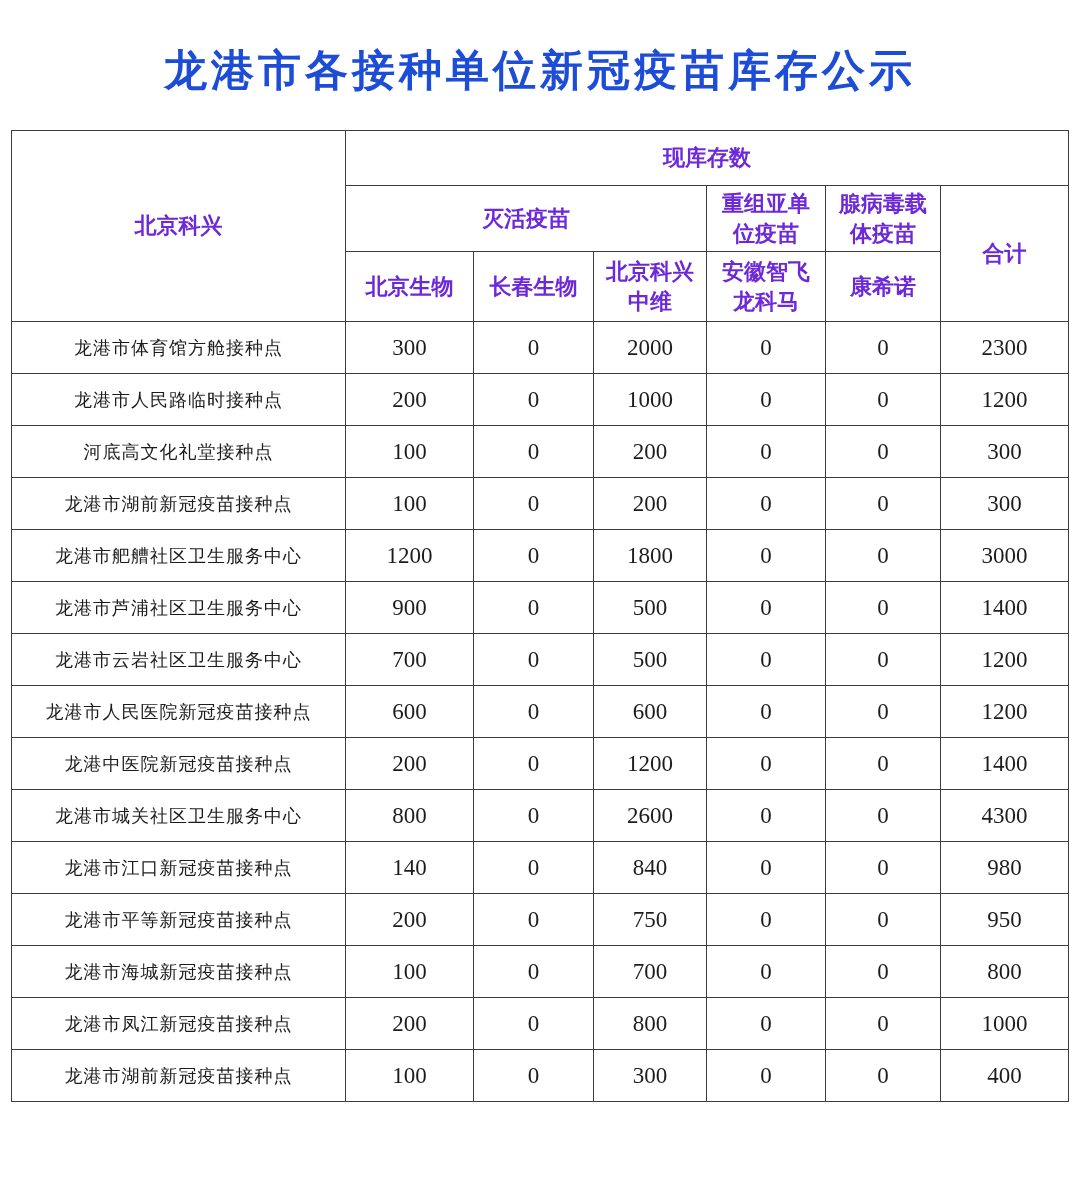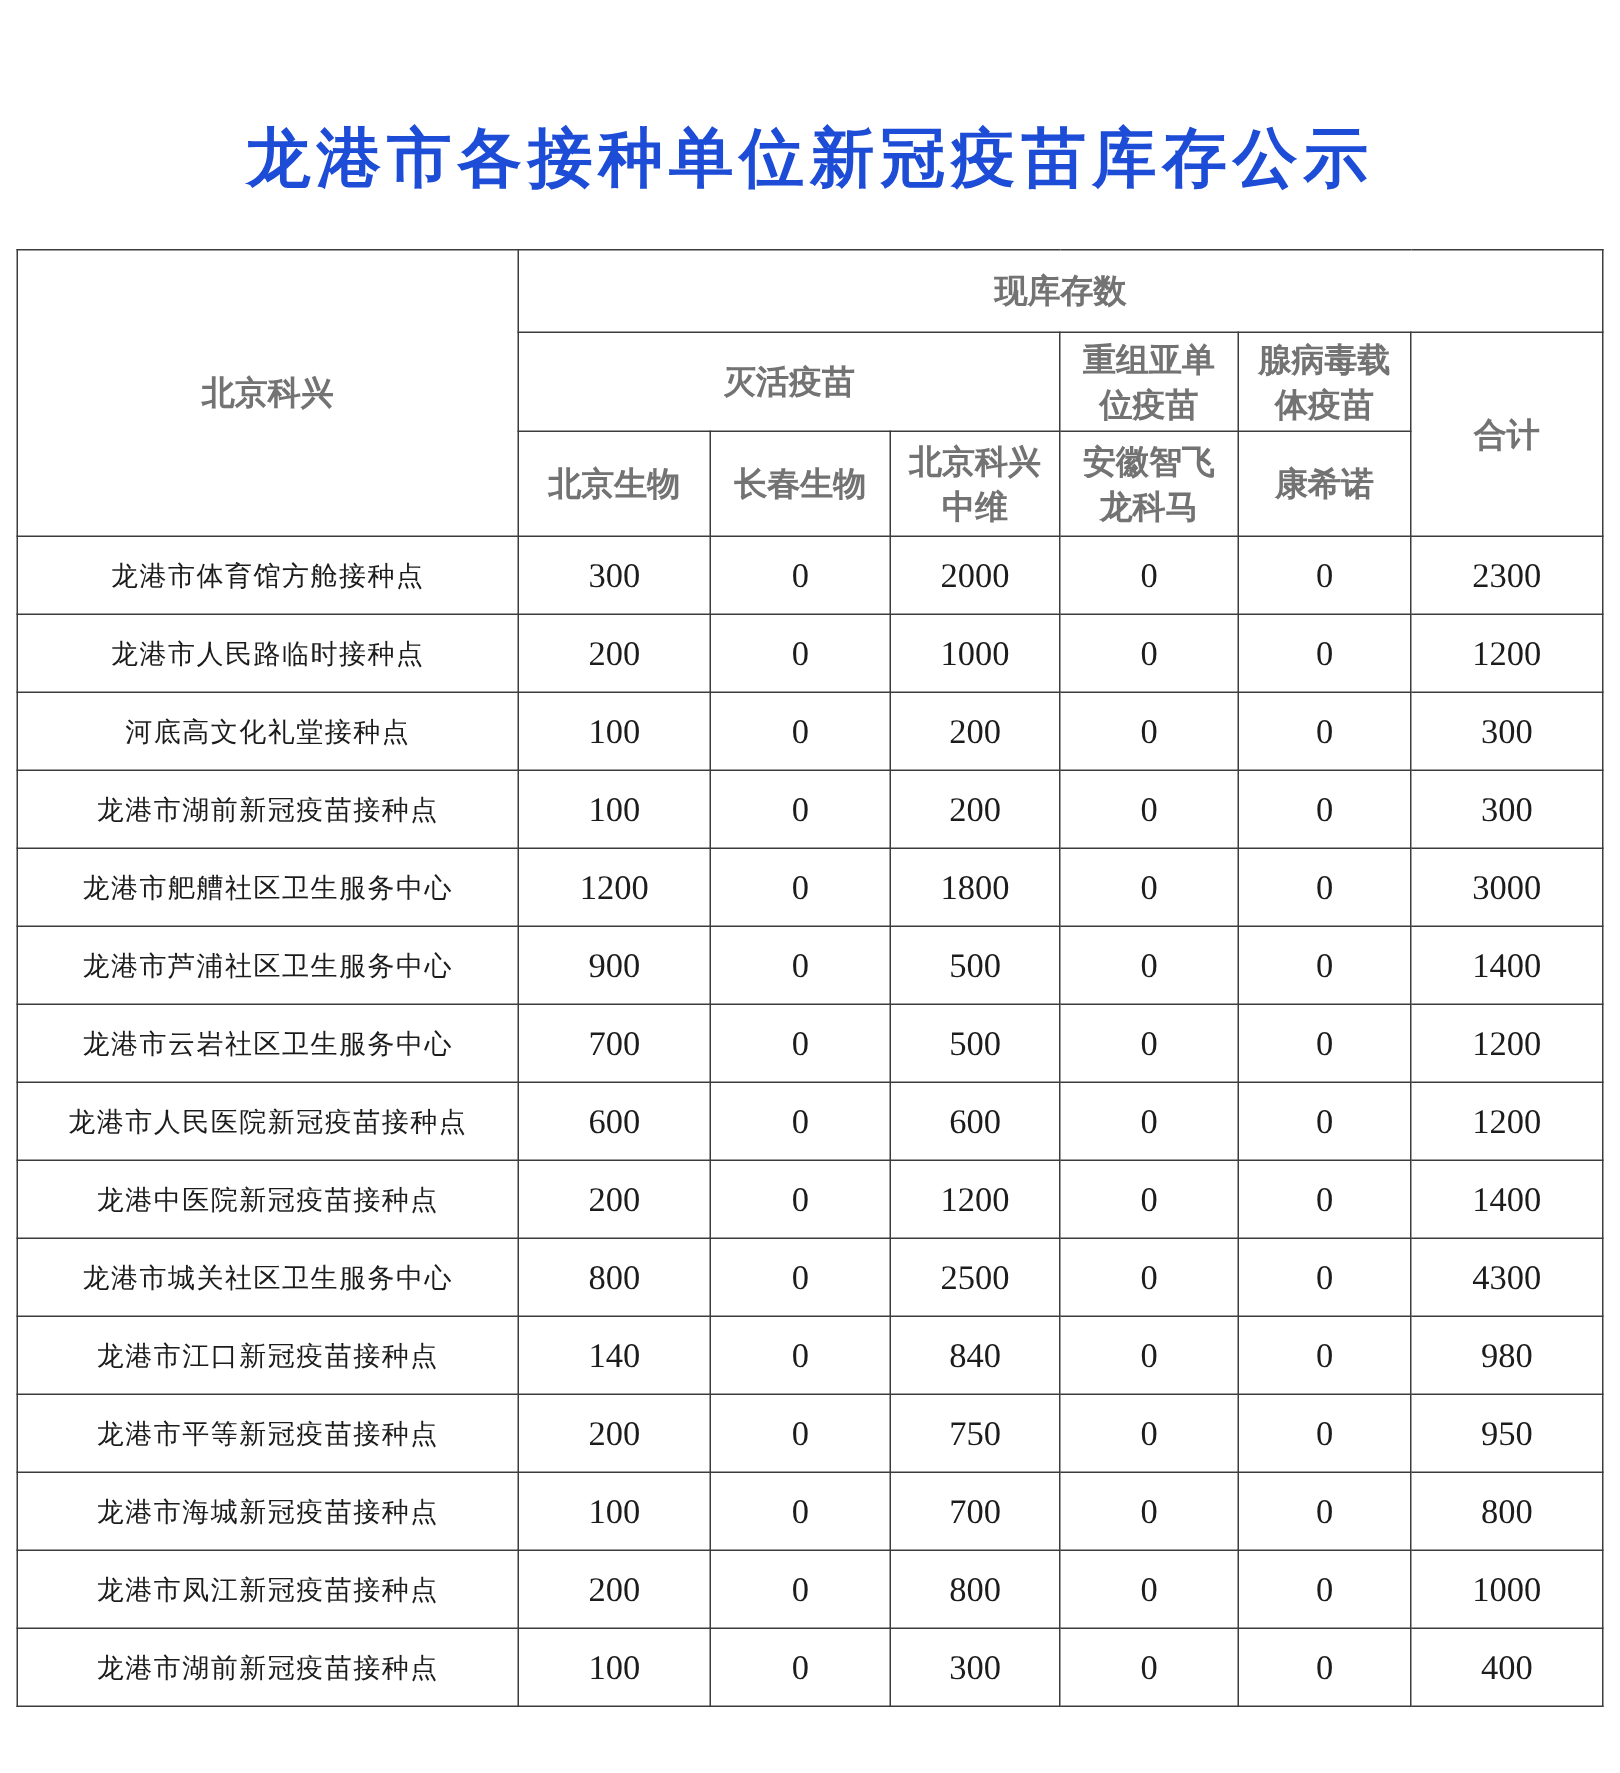--- a/index.html
+++ b/index.html
@@ -4,21 +4,21 @@
 <style>
   html,body { margin:0; padding:0; }
   body {
     width:1080px; height:1182px;
     background:#ffffff;
     font-family:"Liberation Serif", serif;
   }
   .page { position:relative; width:1080px; height:1182px; overflow:hidden; }
 
   .title {
-    padding-top:84px;
+    padding-top:48px;
     text-align:center;
     color:#1d4cd6;
     font-size:43px;
     line-height:46px;
     font-weight:bold;
     letter-spacing:4px;
     font-family:"Liberation Serif", serif;
   }
   .subtitle {
     margin-top:20px;
@@ -41,21 +41,21 @@
     border:1px solid #3c3c3c;
     text-align:center;
     vertical-align:middle;
     padding:0;
     overflow:hidden;
   }
   .inv th {
     font-family:"Liberation Sans", sans-serif;
     font-weight:bold;
     font-size:22px;
-    color:#737373;
+    color:#6d28d9;
     white-space:pre-line;
     line-height:1.35;
   }
   .inv thead tr.h1 { height:55px; }
   .inv thead tr.h2 { height:66px; }
   .inv thead tr.h3 { height:70px; }
   .inv tbody tr { height:52px; }
   .inv td {
     font-size:23px;
     color:#1c1c1c;
@@ -195,21 +195,21 @@
           <td>1200</td>
           <td>0</td>
           <td>0</td>
           <td>1400</td>
         </tr>
 
         <tr>
           <td class="site">龙港市城关社区卫生服务中心</td>
           <td>800</td>
           <td>0</td>
-          <td>2500</td>
+          <td>2600</td>
           <td>0</td>
           <td>0</td>
           <td>4300</td>
         </tr>
 
         <tr>
           <td class="site">龙港市江口新冠疫苗接种点</td>
           <td>140</td>
           <td>0</td>
           <td>840</td>

